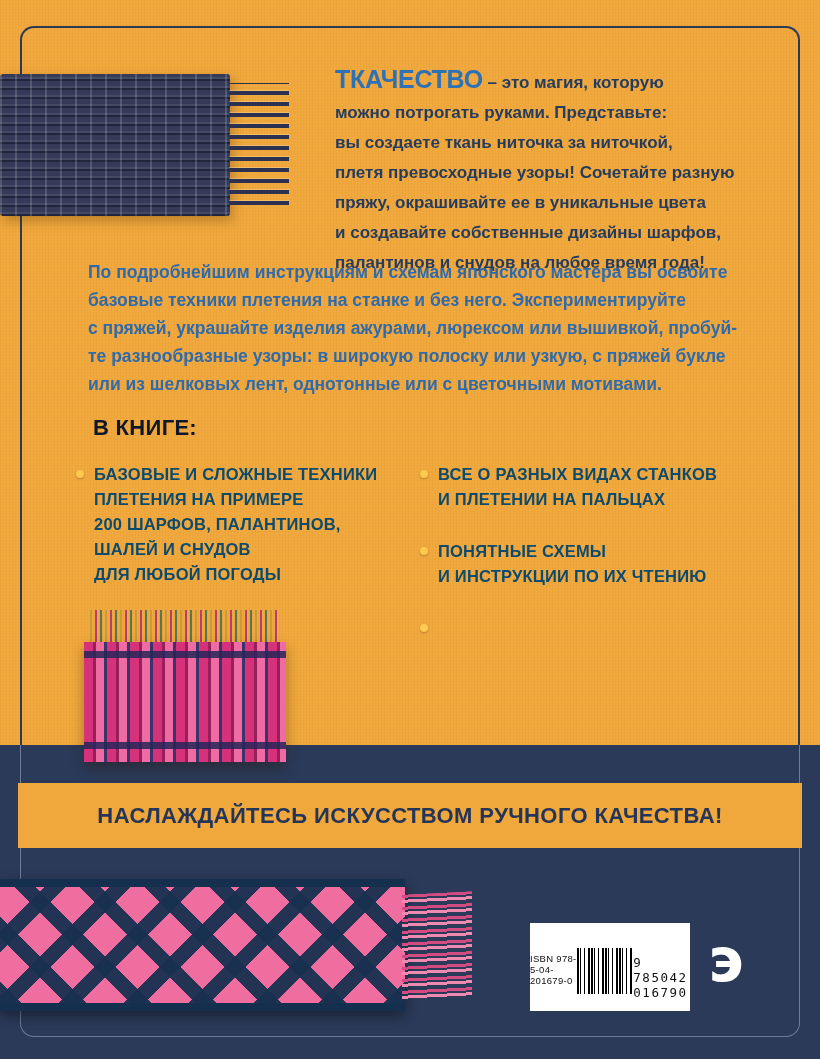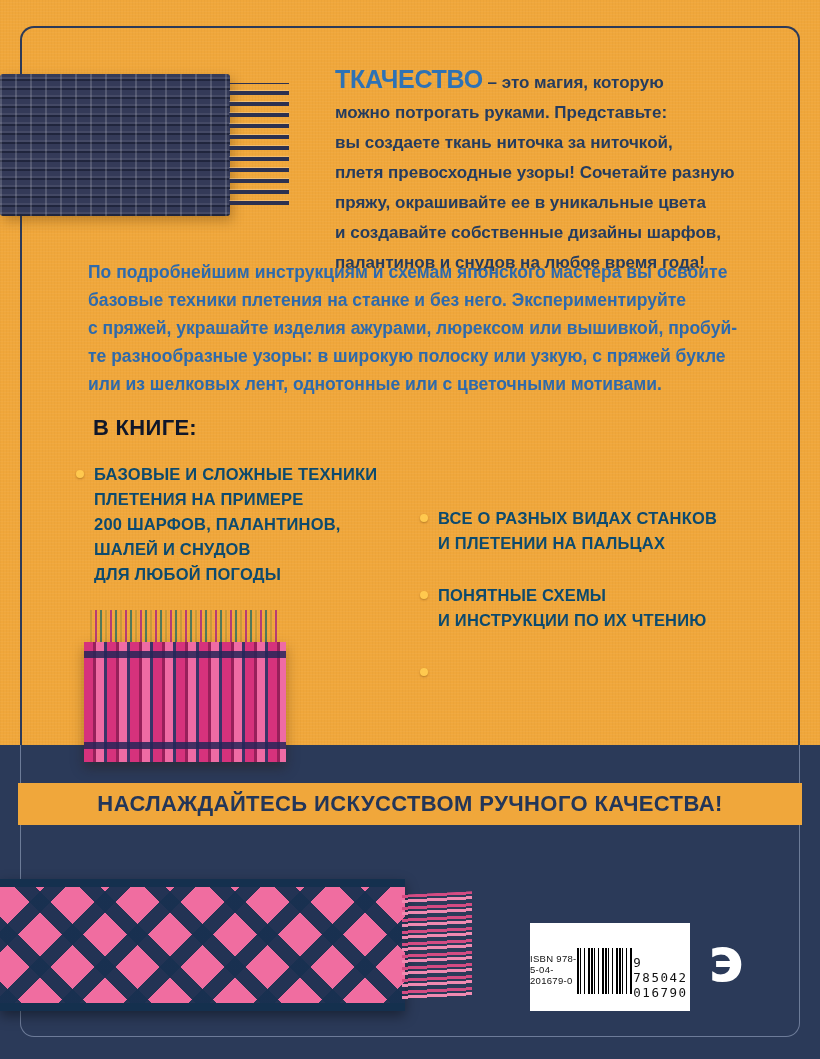--- a/index.html
+++ b/index.html
@@ -47,21 +47,21 @@
     font-weight:bold; font-size:17.5px; line-height:28px; color:#2E6AAC;
     white-space:pre-line;
   }
   
   .in-book-heading {
     position:absolute; left:93px; top:415px; z-index:2;
     font-size:22px; font-weight:bold; color:#0f172a; letter-spacing:0.3px;
   }
   .feature-list { position:absolute; top:462px; width:335px; z-index:2; }
   .feature-list.left  { left:76px; }
-  .feature-list.right { left:420px;margin-top:44px; }
+  .feature-list.right { left:420px; }
   .list-item { display:flex; gap:10px; margin-bottom:27px; }
   .bullet {
     flex:0 0 auto; width:8px; height:8px; border-radius:50%;
     background:#FFC94F; margin-top:8px; box-shadow:0 1px 2px rgba(90,50,0,0.35);
   }
   .item-text {
     font-weight:bold; font-size:16.5px; line-height:25px; color:#0c4a6e;
     letter-spacing:0.2px; white-space:pre-line;
   }
   
@@ -78,21 +78,21 @@
   .pink-band { position:absolute; left:0; right:0; height:7px; background:rgba(38,38,88,0.85); }
   .pink-band.b1 { top:9px; }
   .pink-band.b2 { bottom:13px; }
   
   .navy-section { position:absolute; left:0; top:745px; width:820px; height:314px; background:#2B3A59; z-index:3; }
   .frame-bottom {
     position:absolute; left:20px; right:20px; top:0; bottom:22px; z-index:1;
     border:1.5px solid rgba(190,205,230,0.45); border-top:none; border-radius:0 0 14px 14px;
   }
   .banner {
-    position:absolute; left:18px; right:18px; top:38px; height:42px; z-index:3;
+    position:absolute; left:18px; right:18px; top:38px; height:65px; z-index:3;
     background:#F0A73B; display:flex; align-items:center; justify-content:center;
   }
   .banner-text { color:#233659; font-weight:bold; font-size:22px; letter-spacing:0.4px; white-space:nowrap; }
   
   .band-photo { position:absolute; left:0; top:128px; width:478px; height:148px; z-index:2; }
   .band-fabric {
     position:absolute; left:0; top:6px; width:405px; height:132px;
     background:
       repeating-linear-gradient(45deg, rgba(24,48,80,0.95) 0 15px, rgba(24,48,80,0) 15px 46px),
       repeating-linear-gradient(-45deg, rgba(24,48,80,0.95) 0 15px, rgba(24,48,80,0) 15px 46px),

